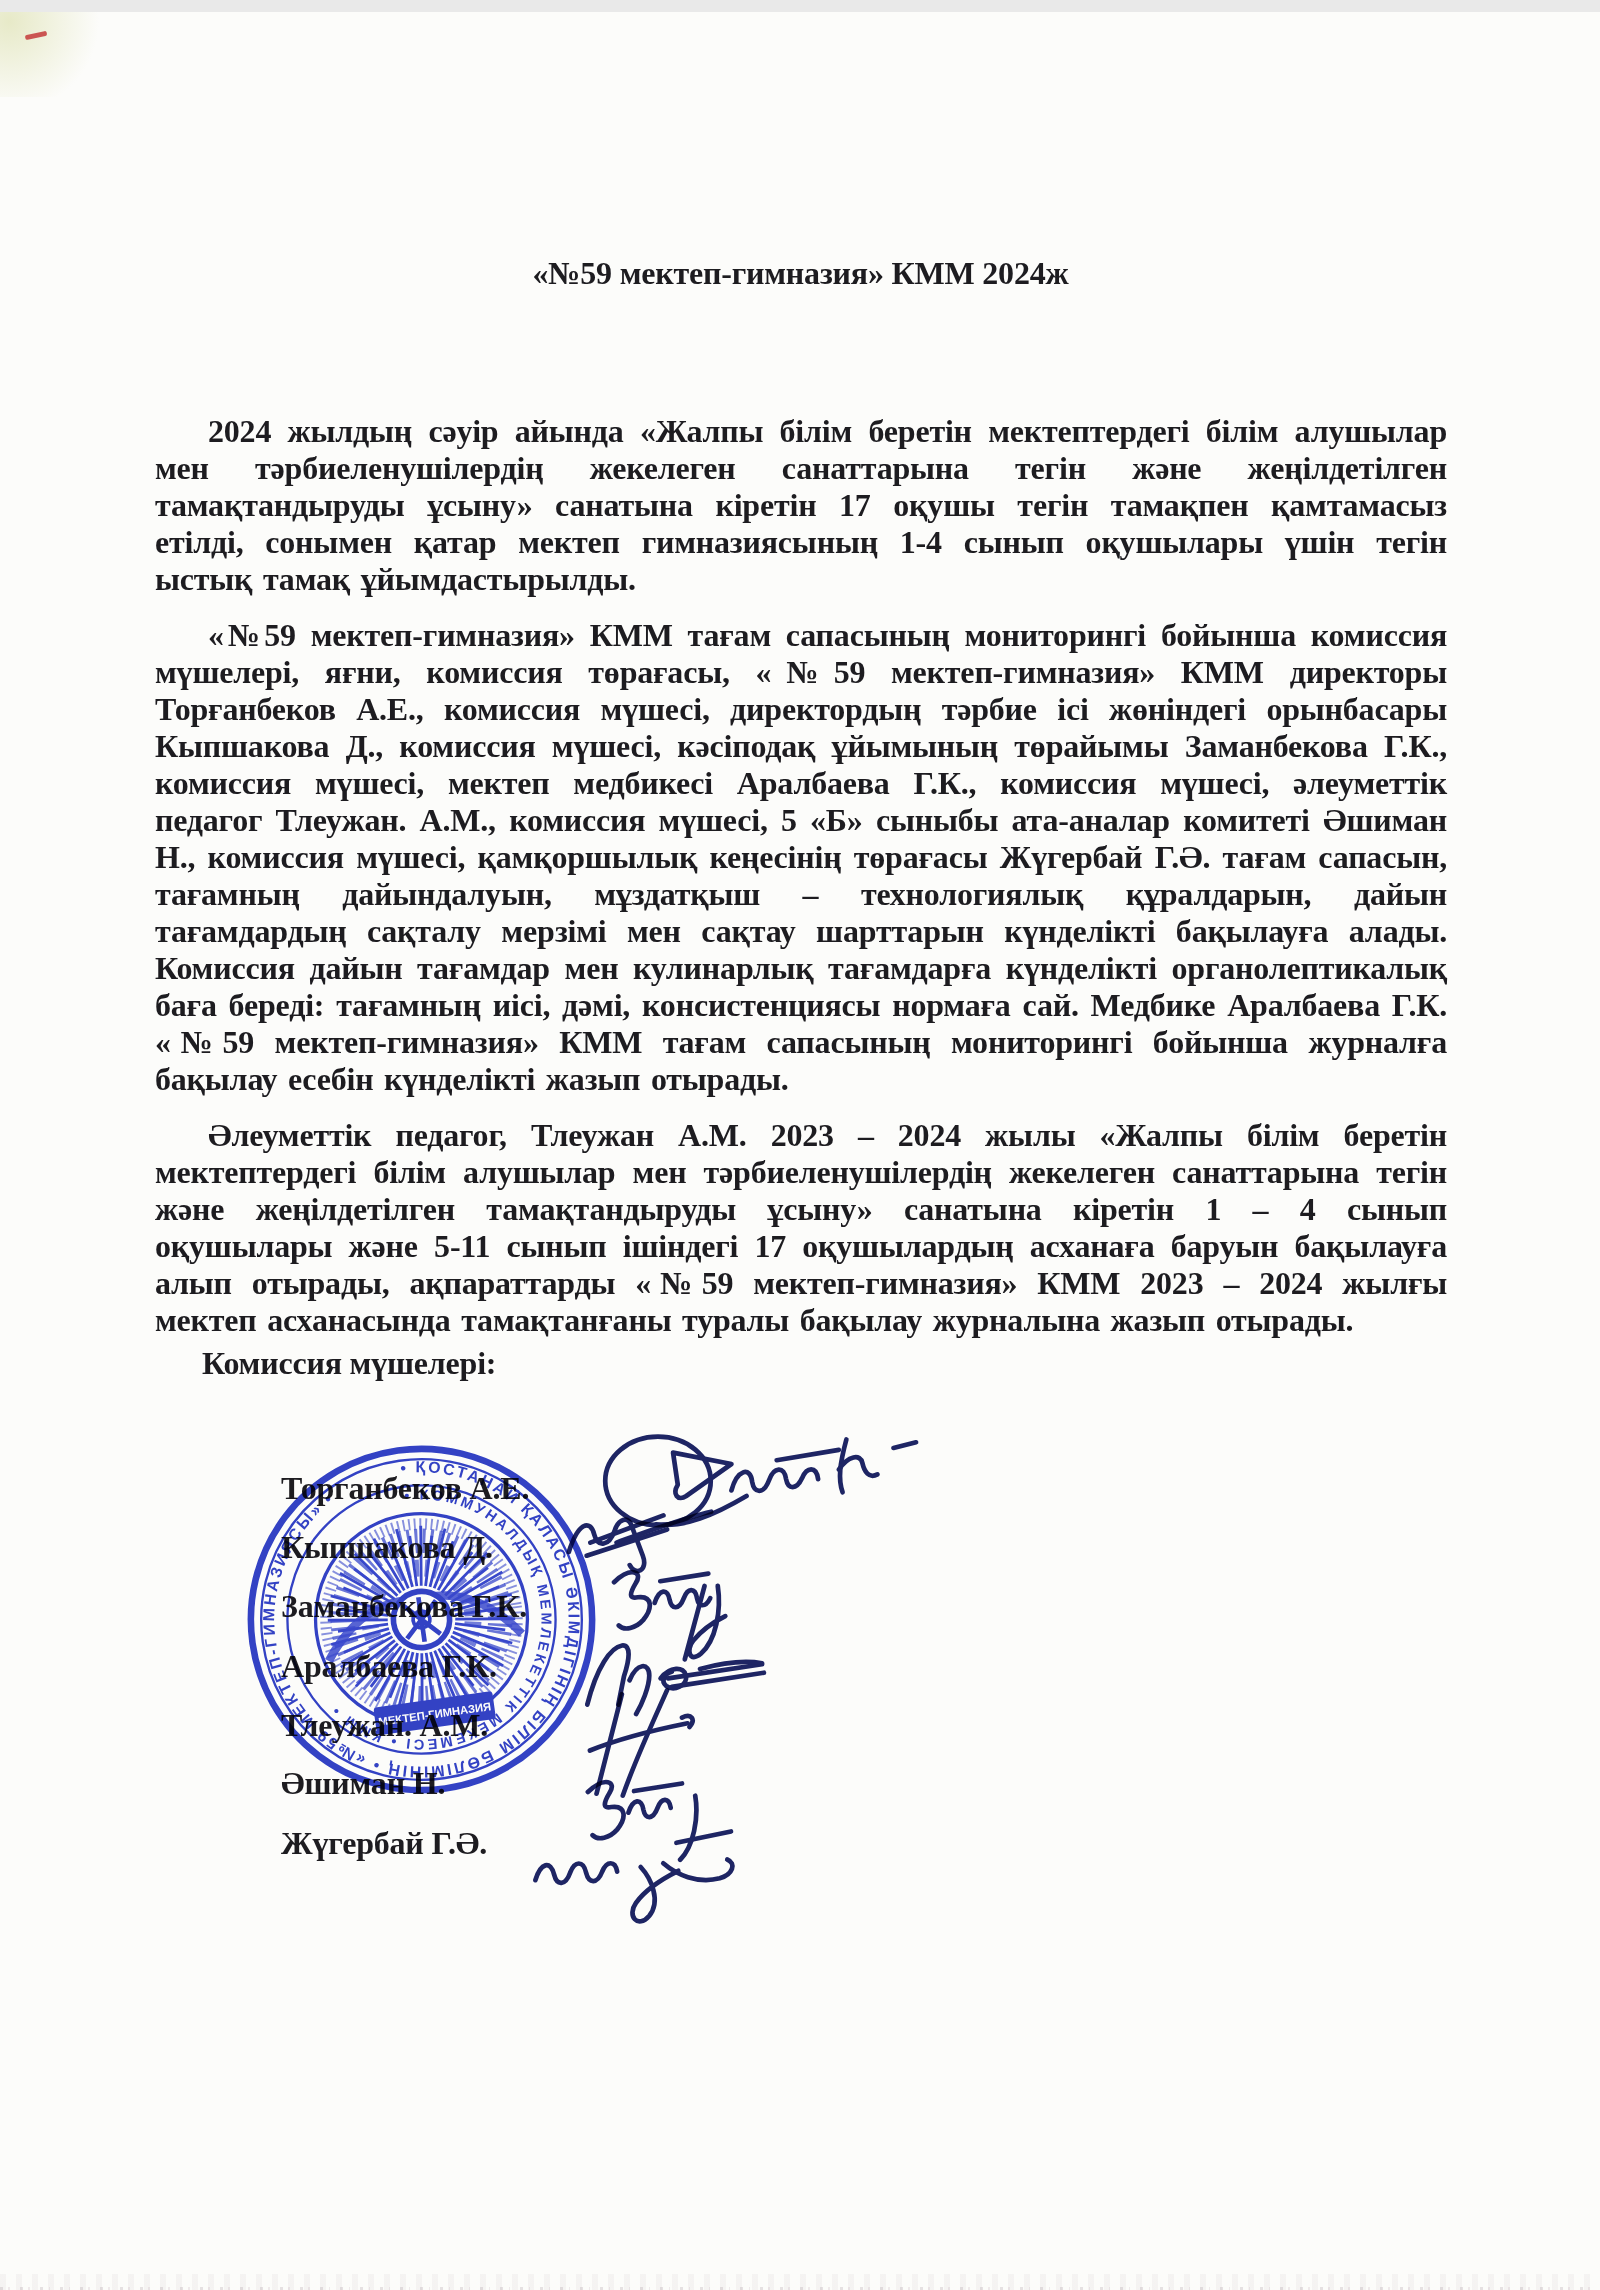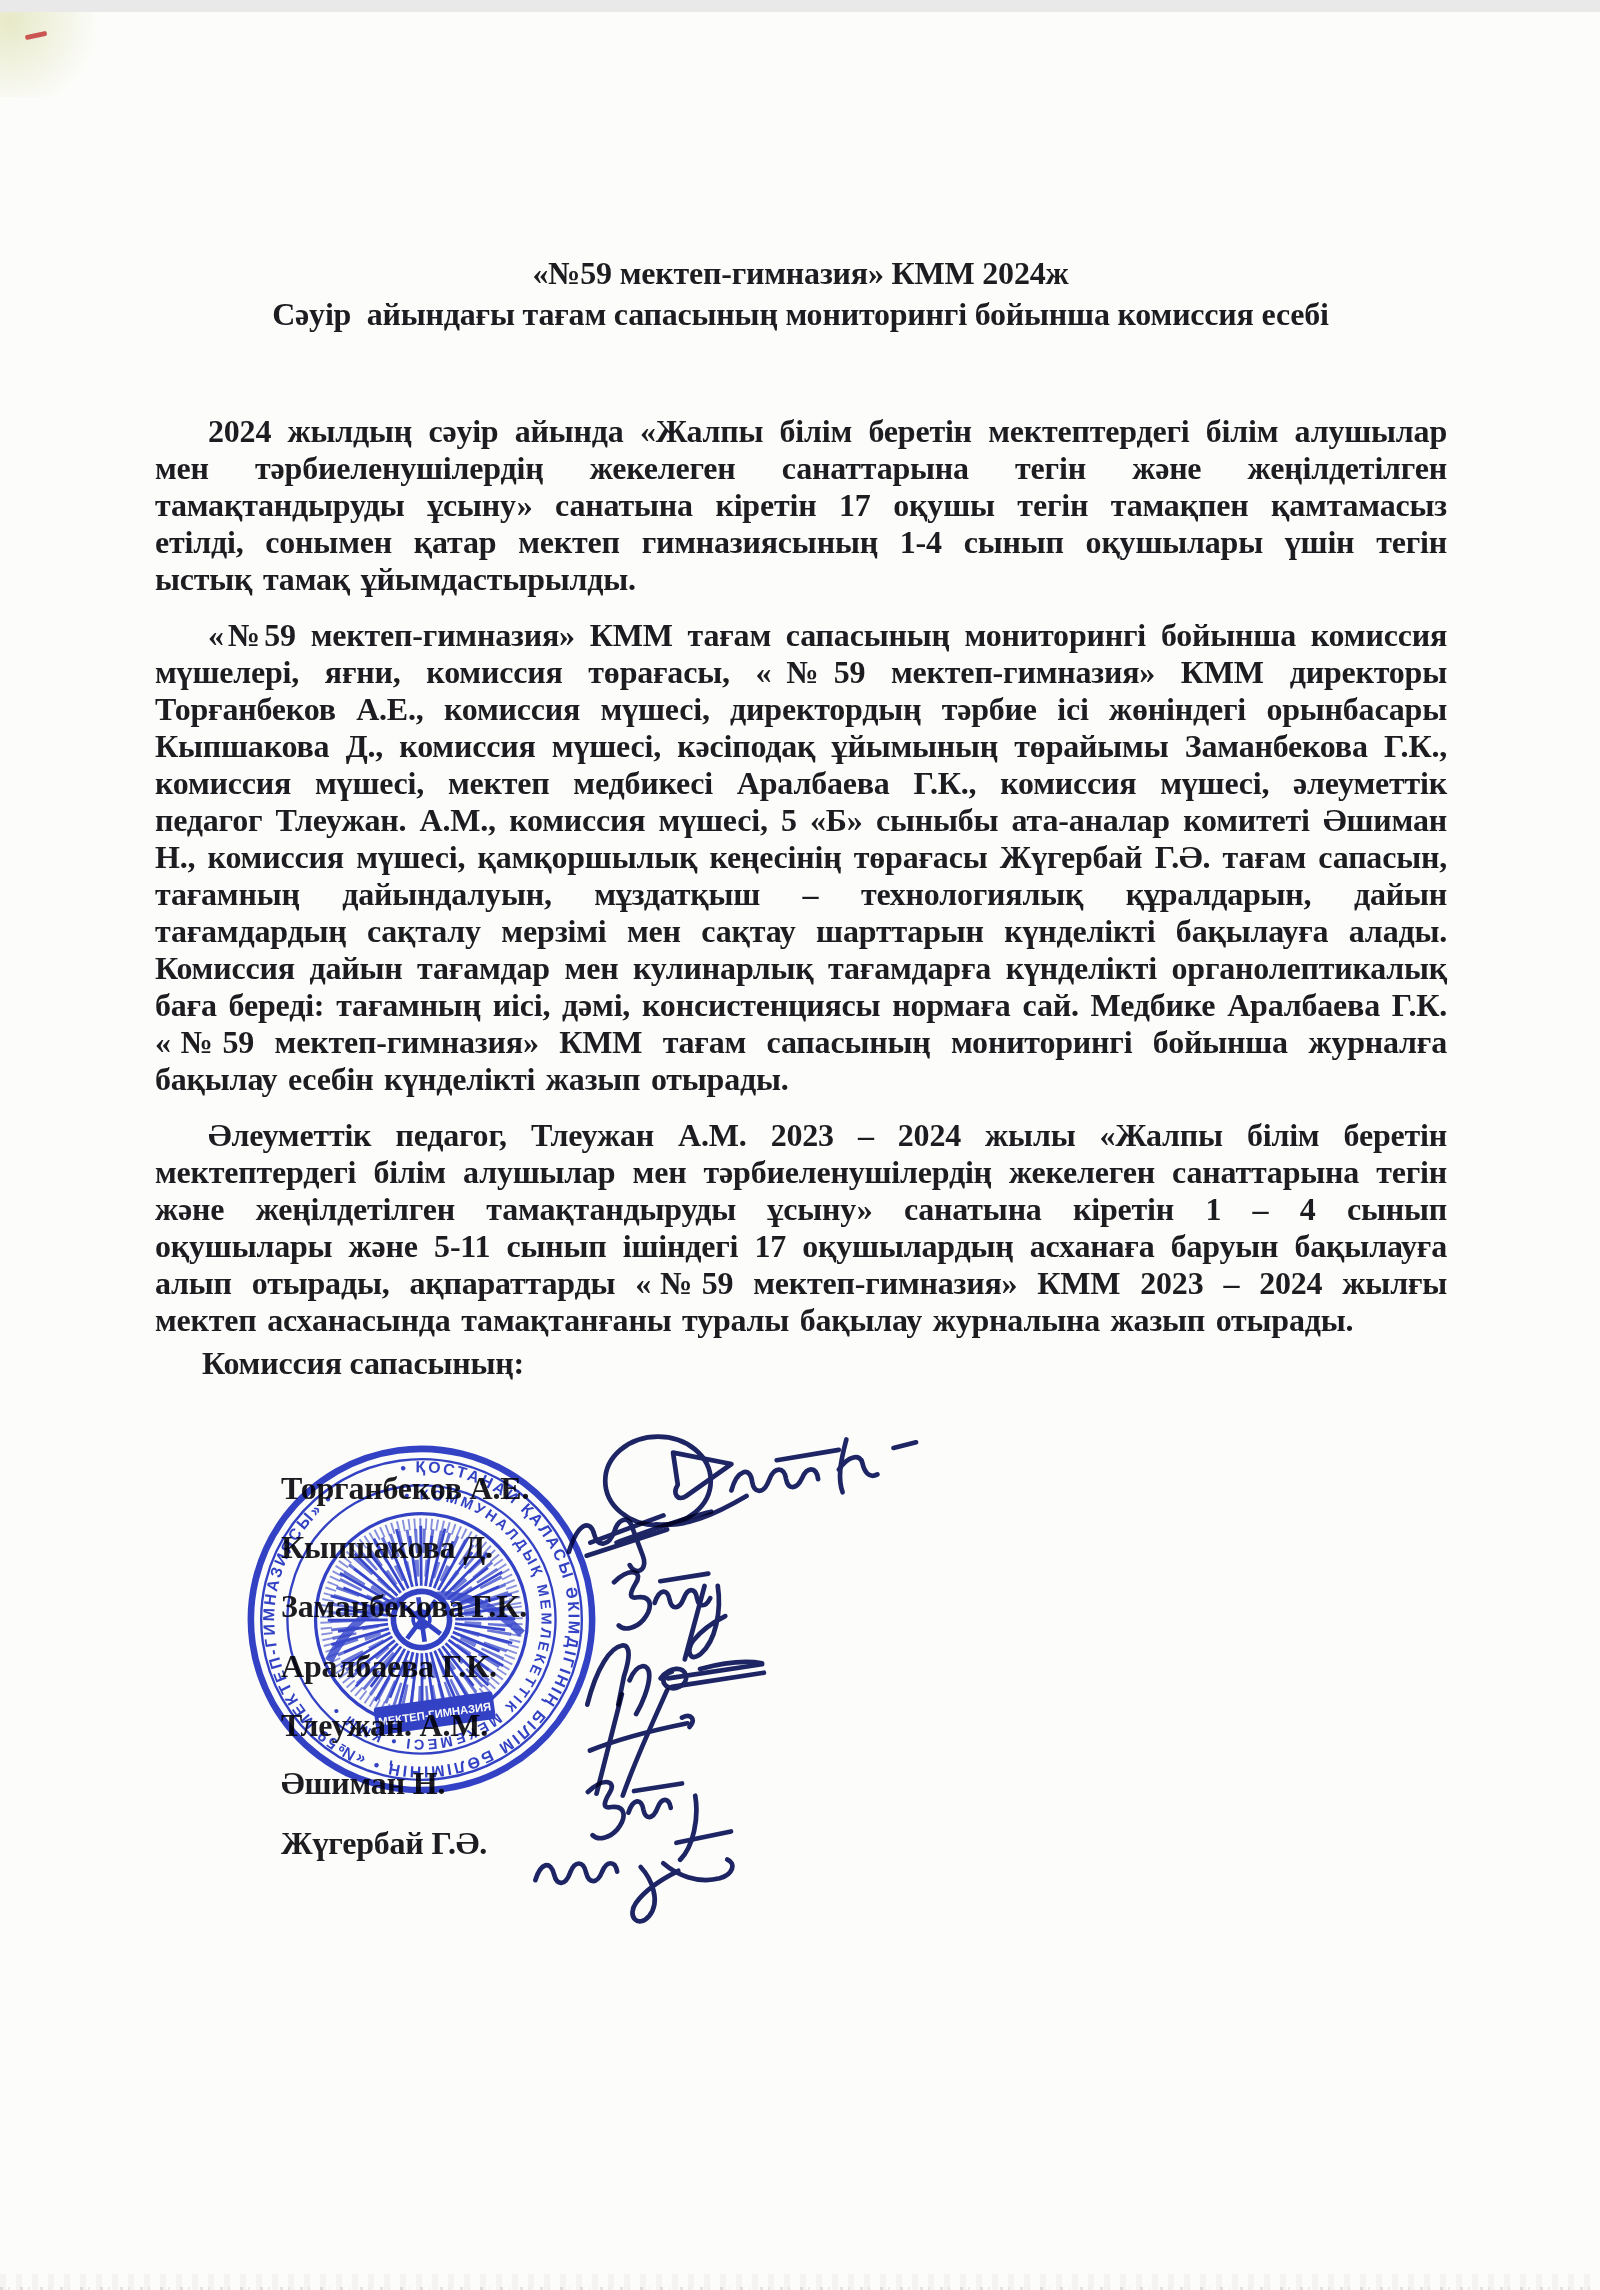--- a/index.html
+++ b/index.html
@@ -85,30 +85,29 @@
 </head>
 <body>
 
 <div class="page">
 
   <div class="corner-smudge"></div>
   <div class="red-mark"></div>
 
   <div class="title-block">
     <div class="title-line1">«№59 мектеп-гимназия» КММ 2024ж</div>
-    <div class="title-line2">Сәуір&nbsp;&nbsp;айындағы тағам сапасының мониторингі бойынша комиссия есебі</div>
   </div>
 
   <div class="body-text">
     <p>2024 жылдың сәуір айында «Жалпы білім беретін мектептердегі білім алушылар мен тәрбиеленушілердің жекелеген санаттарына тегін және жеңілдетілген тамақтандыруды ұсыну» санатына кіретін 17 оқушы тегін тамақпен қамтамасыз етілді, сонымен қатар мектеп гимназиясының 1-4 сынып оқушылары үшін тегін ыстық тамақ ұйымдастырылды.</p>
     <p>«№59 мектеп-гимназия» КММ тағам сапасының мониторингі бойынша комиссия мүшелері, яғни, комиссия төрағасы, «№59 мектеп-гимназия» КММ директоры Торғанбеков А.Е., комиссия мүшесі, директордың тәрбие ісі жөніндегі орынбасары Кыпшакова Д., комиссия мүшесі, кәсіподақ ұйымының төрайымы Заманбекова Г.К., комиссия мүшесі, мектеп медбикесі Аралбаева Г.К., комиссия мүшесі, әлеуметтік педагог Тлеужан. А.М., комиссия мүшесі, 5 «Б» сыныбы ата-аналар комитеті Әшиман Н., комиссия мүшесі, қамқоршылық кеңесінің төрағасы Жүгербай Г.Ә. тағам сапасын, тағамның дайындалуын, мұздатқыш – технологиялық құралдарын, дайын тағамдардың сақталу мерзімі мен сақтау шарттарын күнделікті бақылауға алады. Комиссия дайын тағамдар мен кулинарлық тағамдарға күнделікті органолептикалық баға береді: тағамның иісі, дәмі, консистенциясы нормаға сай. Медбике Аралбаева Г.К. «№59 мектеп-гимназия» КММ тағам сапасының мониторингі бойынша журналға бақылау есебін күнделікті жазып отырады.</p>
     <p>Әлеуметтік педагог, Тлеужан А.М. 2023 – 2024 жылы «Жалпы білім беретін мектептердегі білім алушылар мен тәрбиеленушілердің жекелеген санаттарына тегін және жеңілдетілген тамақтандыруды ұсыну» санатына кіретін 1 – 4 сынып оқушылары және 5-11 сынып ішіндегі 17 оқушылардың асханаға баруын бақылауға алып отырады, ақпараттарды «№59 мектеп-гимназия» КММ 2023 – 2024 жылғы мектеп асханасында тамақтанғаны туралы бақылау журналына жазып отырады.</p>
   </div>
 
-  <div class="members-heading">Комиссия сапасының:</div>
+  <div class="members-heading">Комиссия мүшелері:</div>
 
   <div class="member-row" style="top:1458px;">Торганбеков А.Е.</div>
   <div class="member-row" style="top:1517px;">Кыпшакова Д.</div>
   <div class="member-row" style="top:1576px;">Заманбекова Г.К.</div>
   <div class="member-row" style="top:1636px;">Аралбаева Г.К.</div>
   <div class="member-row" style="top:1695px;">Тлеужан. А.М.</div>
   <div class="member-row" style="top:1753px;">Әшиман Н.</div>
   <div class="member-row" style="top:1813px;text-align:right;">Жүгербай Г.Ә.</div>
 
   <svg class="sig" style="left:590px;top:1403px;" width="330" height="146" viewBox="0 0 350 155">

